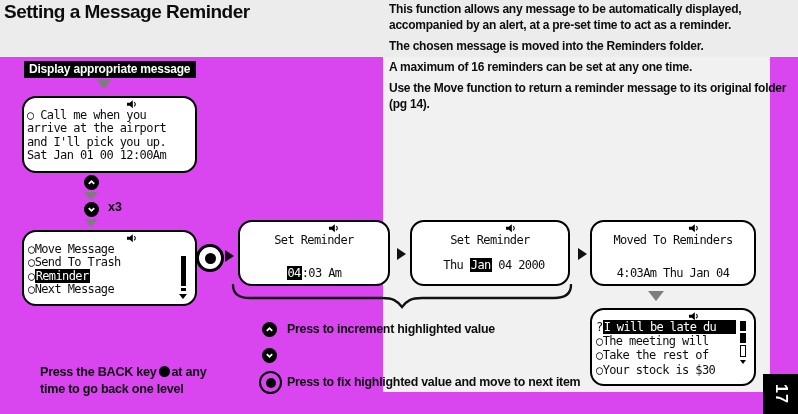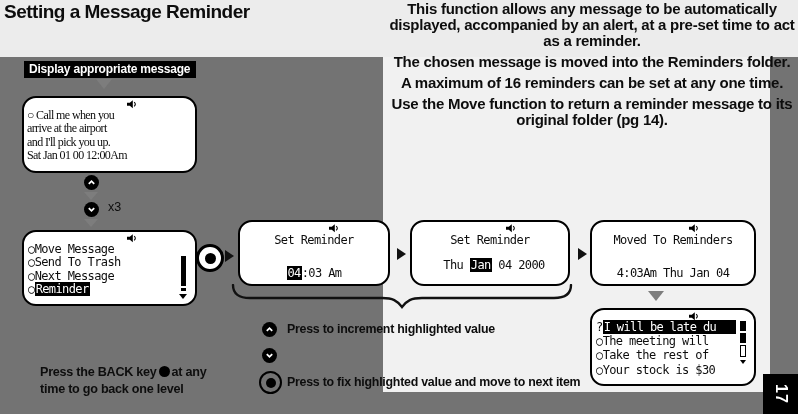--- a/index.html
+++ b/index.html
@@ -1,22 +1,22 @@
 <!DOCTYPE html>
 <html><head>
 <meta charset="utf-8">
 <style>
   html,body{margin:0;padding:0;background:#fff;}
-  #canvas{position:relative;width:798px;height:414px;background:#737373;overflow:hidden;
+  #canvas{position:relative;width:798px;height:414px;background:#d946ef;overflow:hidden;
           font-family:"Liberation Sans",sans-serif;color:#0d0d0d;}
   .band{position:absolute;left:0;top:0;width:798px;height:57px;background:#ececec;}
   .panel{position:absolute;left:383px;top:57px;width:387px;height:335px;background:#f1f1f1;}
   .title{position:absolute;left:4px;top:1px;font-size:19px;font-weight:bold;letter-spacing:-0.5px;}
-  .intro{position:absolute;left:389px;top:1px;width:406px;font-size:15px;font-weight:bold;
-         line-height:16px;letter-spacing:-0.25px;text-align:center;}
+  .intro{position:absolute;left:389px;top:1px;width:406px;font-size:12px;font-weight:bold;
+         line-height:16px;letter-spacing:-0.25px;}
   .intro p{margin:0 0 5px 0;}
   .steplabel{position:absolute;left:24px;top:61px;background:#000;color:#fff;font-size:12px;
              font-weight:bold;padding:1px 6px 2px 5px;letter-spacing:-0.2px;}
   
   .lcd{position:absolute;background:#fff;border:2.5px solid #000;border-radius:14px;
        font-family:"DejaVu Sans Mono",monospace;font-size:12px;letter-spacing:-0.6px;
        line-height:13.4px;box-sizing:border-box;}
   .lcd .spk{position:absolute;top:2px;left:60%;}
   .hl{background:#000;color:#fff;padding:0 1px;}
   .lcd-center{text-align:center;}
@@ -25,21 +25,21 @@
   
   .tri-down{width:0;height:0;border-left:8px solid transparent;border-right:8px solid transparent;
             border-top:10px solid #7d7d7d;position:absolute;}
   .tri-right{width:0;height:0;border-top:6px solid transparent;border-bottom:6px solid transparent;
              border-left:9px solid #111;position:absolute;}
   
   .btn{position:absolute;border-radius:50%;background:#000;display:flex;align-items:center;justify-content:center;}
   .ring{position:absolute;border-radius:50%;border:3px solid #000;background:#fff;
         display:flex;align-items:center;justify-content:center;}
   .ring .dot{border-radius:50%;background:#000;}
-  .x3{position:absolute;left:108px;top:193px;font-size:12.5px;font-weight:normal;}
+  .x3{position:absolute;left:108px;top:193px;font-size:12.5px;font-weight:bold;}
   
   .sbar{position:absolute;background:#000;}
   .sbar-open{position:absolute;border:1.5px solid #000;background:#fff;box-sizing:border-box;}
   .sb-tri{position:absolute;width:0;height:0;border-left:4px solid transparent;
           border-right:4px solid transparent;border-top:5px solid #000;}
   
   .legend-text{position:absolute;font-size:12.4px;font-weight:bold;letter-spacing:-0.25px;}
   .footnote{position:absolute;left:40px;top:364px;width:185px;font-size:12.6px;font-weight:bold;
             line-height:17px;letter-spacing:-0.25px;}
   .backdot{display:inline-block;width:11px;height:11px;border-radius:50%;background:#000;
@@ -62,21 +62,21 @@
   <div class="intro">
     <p>This function allows any message to be automatically displayed, accompanied by an alert, at a pre-set time to act as a reminder.</p>
     <p>The chosen message is moved into the Reminders folder.</p>
     <p>A maximum of 16 reminders can be set at any one time.</p>
     <p>Use the Move function to return a reminder message to its original folder (pg 14).</p>
   </div>
 
   <div class="steplabel">Display appropriate message</div>
   <div class="tri-down" style="left:96px;top:79px;"></div>
 
-  <div class="lcd" style="left:22px;top:96px;width:175px;height:77px;padding:11px 8px 0 3px;font-family:Liberation Serif, serif;">
+  <div class="lcd" style="left:22px;top:96px;width:175px;height:77px;padding:11px 8px 0 3px;">
     <span class="spk">
       <svg width="10" height="9" viewBox="0 0 10 9">
           <polygon points="0,2.7 2.8,2.7 5.8,0.3 5.8,8.2 2.8,5.8 0,5.8" fill="#000"></polygon>
           <path d="M7.2,2.2 q2.2,2.1 0,4.2" stroke="#000" stroke-width="1.1" fill="none"></path>
         </svg>
     </span>
     <div>○ Call me when you</div>
     <div>arrive at the airport</div>
     <div>and I'll pick you up.</div>
     <div>Sat Jan 01 00 12:00Am</div>
@@ -98,22 +98,22 @@
 
   <div class="lcd" style="left:22px;top:230px;width:175px;height:76px;padding:11px 0 0 4px;">
     <span class="spk">
       <svg width="10" height="9" viewBox="0 0 10 9">
           <polygon points="0,2.7 2.8,2.7 5.8,0.3 5.8,8.2 2.8,5.8 0,5.8" fill="#000"></polygon>
           <path d="M7.2,2.2 q2.2,2.1 0,4.2" stroke="#000" stroke-width="1.1" fill="none"></path>
         </svg>
     </span>
     <div><span>○</span><span>Move Message</span></div>
     <div><span>○</span><span>Send To Trash</span></div>
+    <div><span>○</span><span class="hl">Reminder</span></div>
     <div><span>○</span><span>Next Message</span></div>
-    <div><span>○</span><span class="hl">Reminder</span></div>
     <div class="sbar" style="right:9px;top:24px;width:5px;height:30px;"></div>
     <div class="sbar" style="right:9px;top:56px;width:5px;height:3px;"></div>
     <div class="sb-tri" style="right:8px;top:62px;"></div>
   </div>
 
   <div class="ring" style="left:196px;top:244px;width:22px;height:22px;">
     <span class="dot" style="width:11px;height:11px;"></span>
   </div>
   <div class="tri-right" style="left:225px;top:250px;"></div>
 

